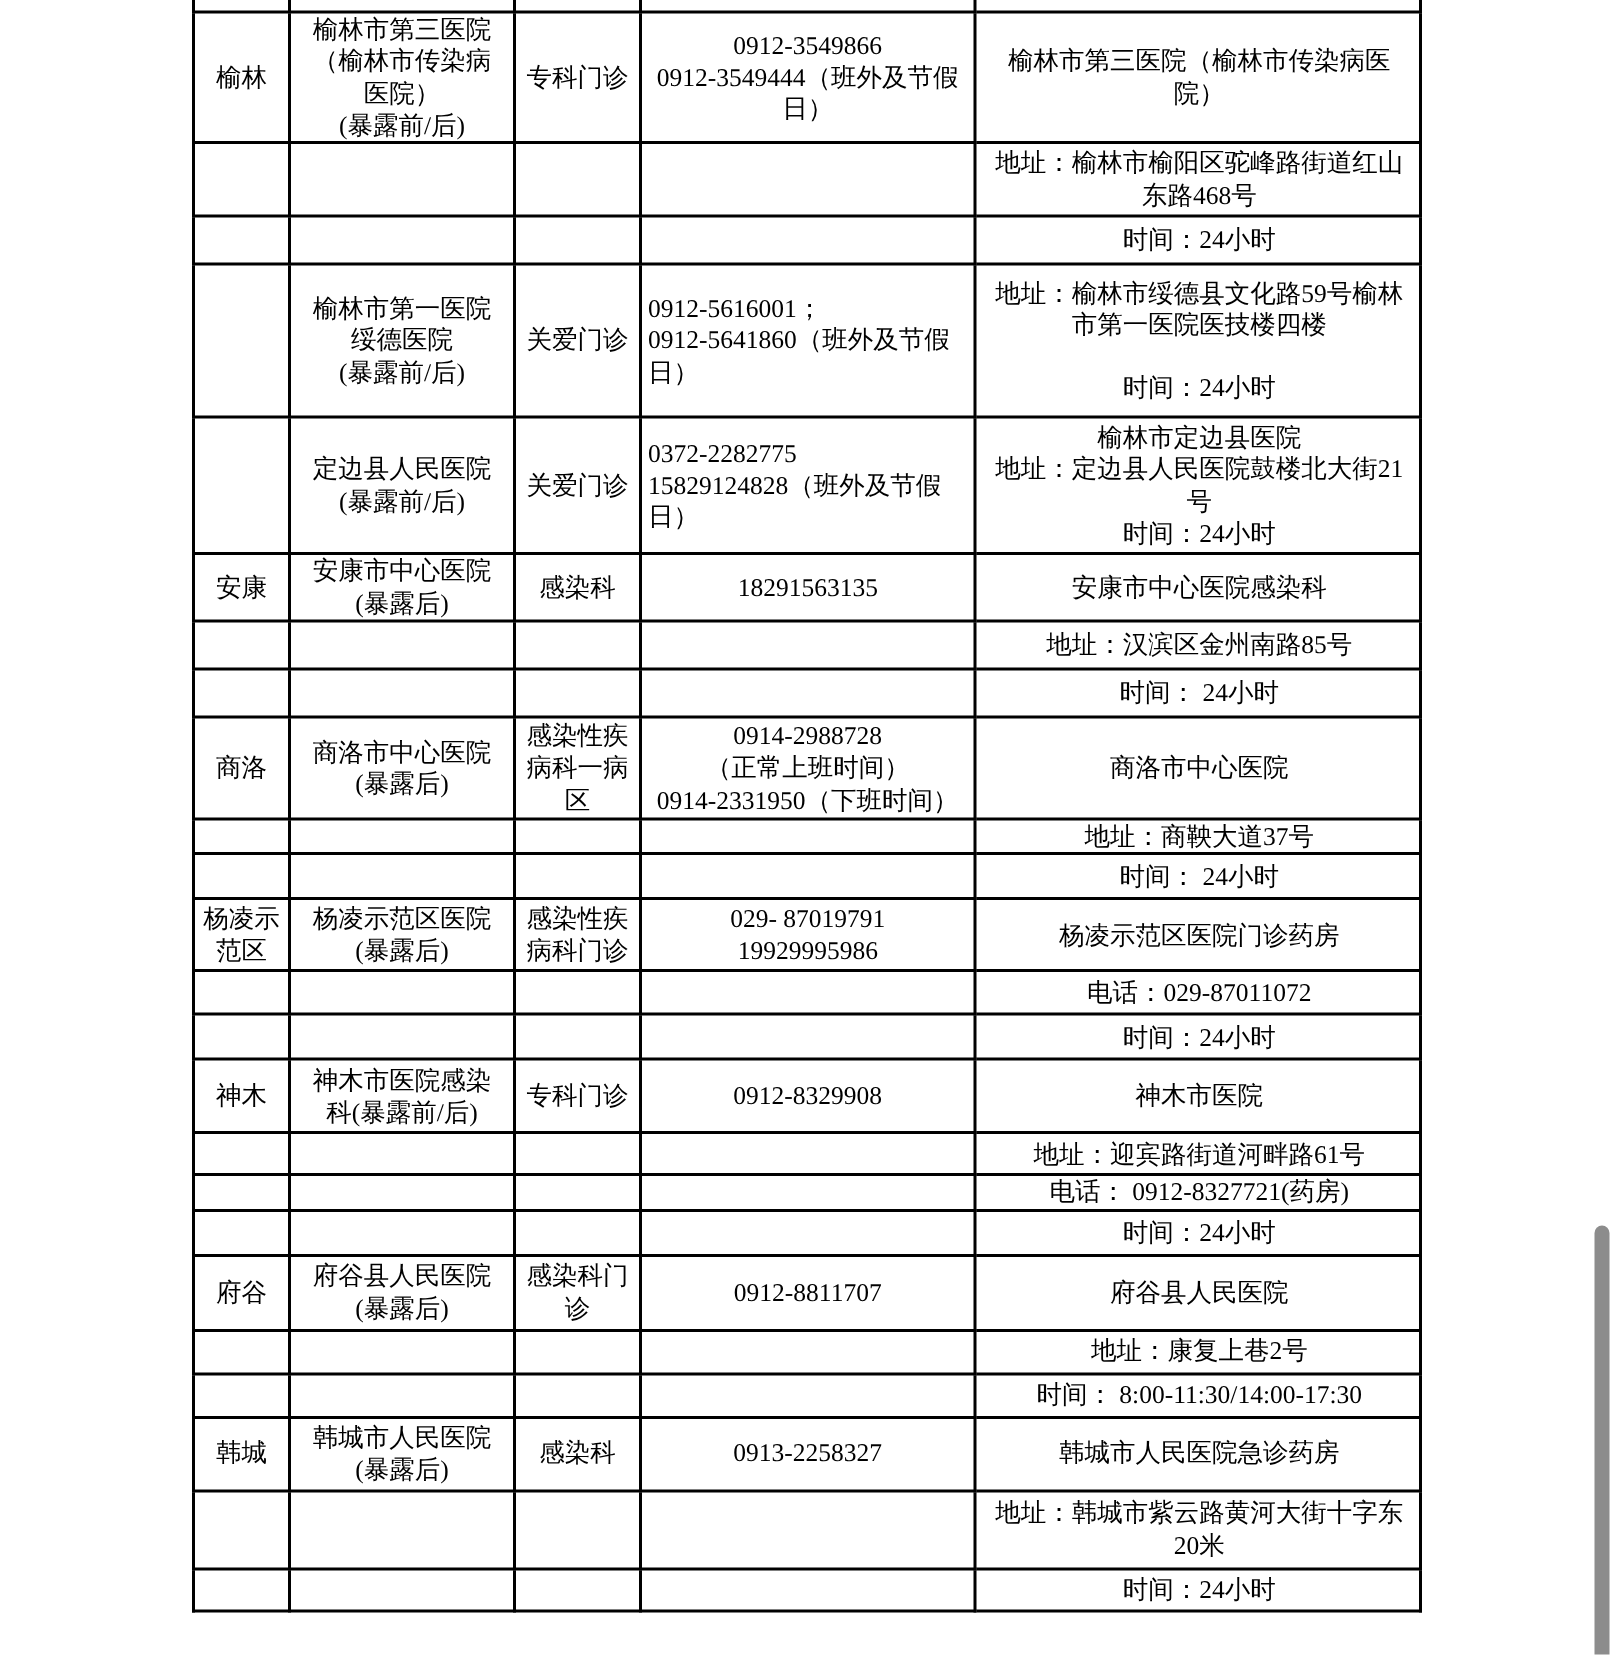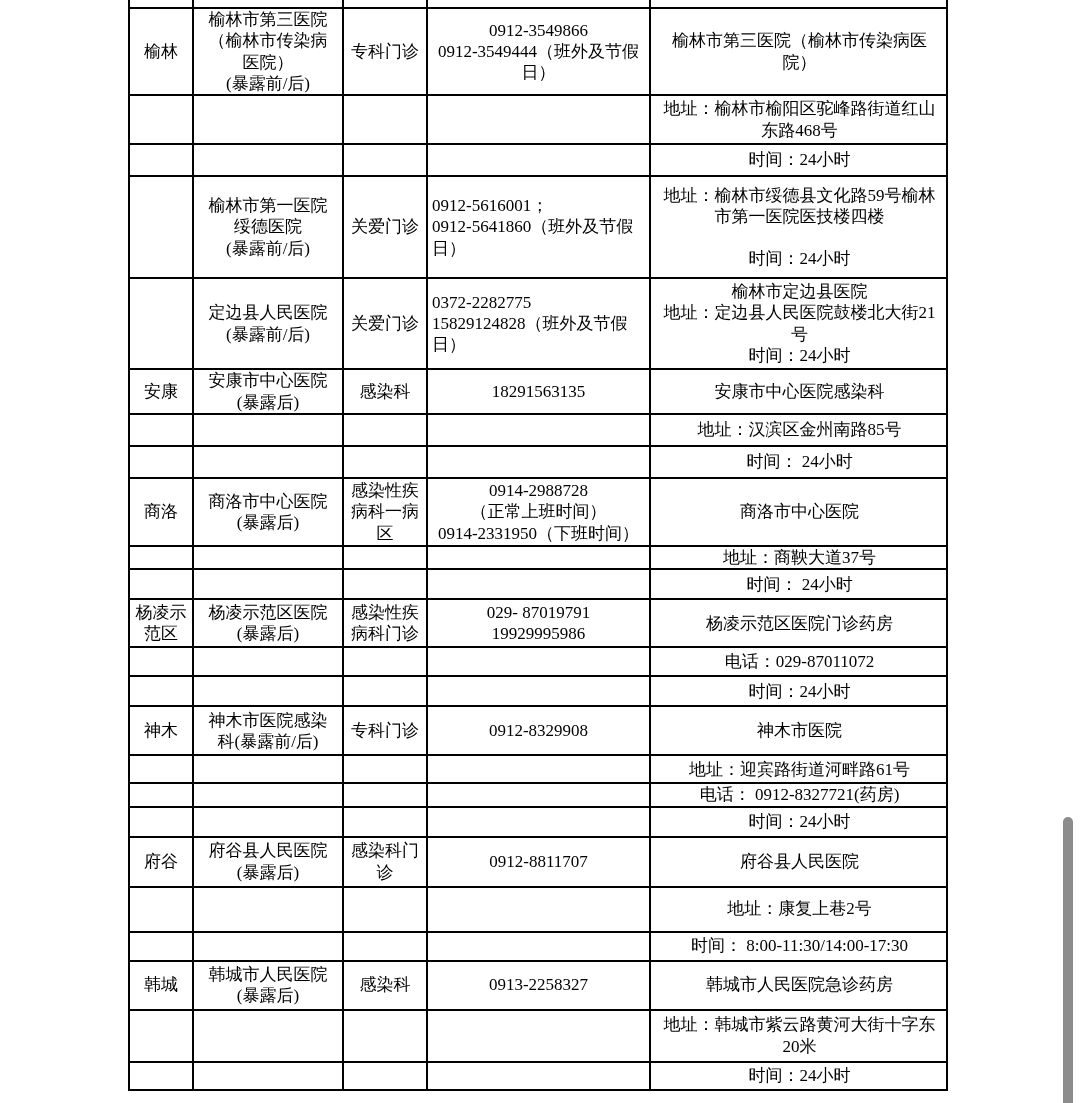--- a/index.html
+++ b/index.html
@@ -240,21 +240,21 @@
           </tr>
           <tr style="height: 50px;">
             <td class="col-city">府谷</td>
             <td class="col-hospital">府谷县人民医院
 (暴露后)</td>
             <td class="col-department">感染科门
 诊</td>
             <td class="col-phone">0912-8811707</td>
             <td class="col-info">府谷县人民医院</td>
           </tr>
-          <tr style="height: 45px; margin-left: 36px;">
+          <tr style="height: 29px; margin-left: 36px;">
             <td class="col-city"></td>
             <td class="col-hospital"></td>
             <td class="col-department"></td>
             <td class="col-phone"></td>
             <td class="col-info">地址：康复上巷2号</td>
           </tr>
           <tr style="height: 29px;">
             <td class="col-city"></td>
             <td class="col-hospital"></td>
             <td class="col-department"></td>

